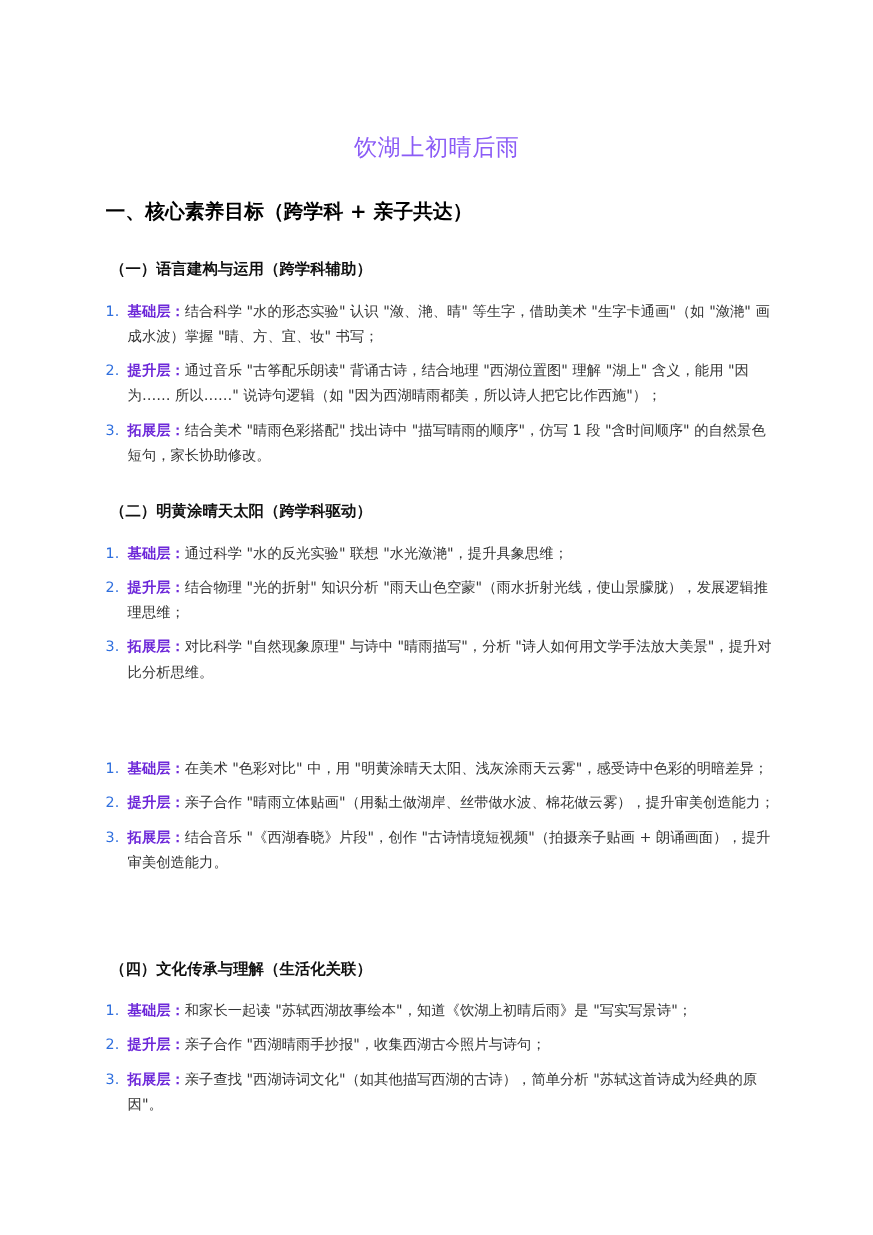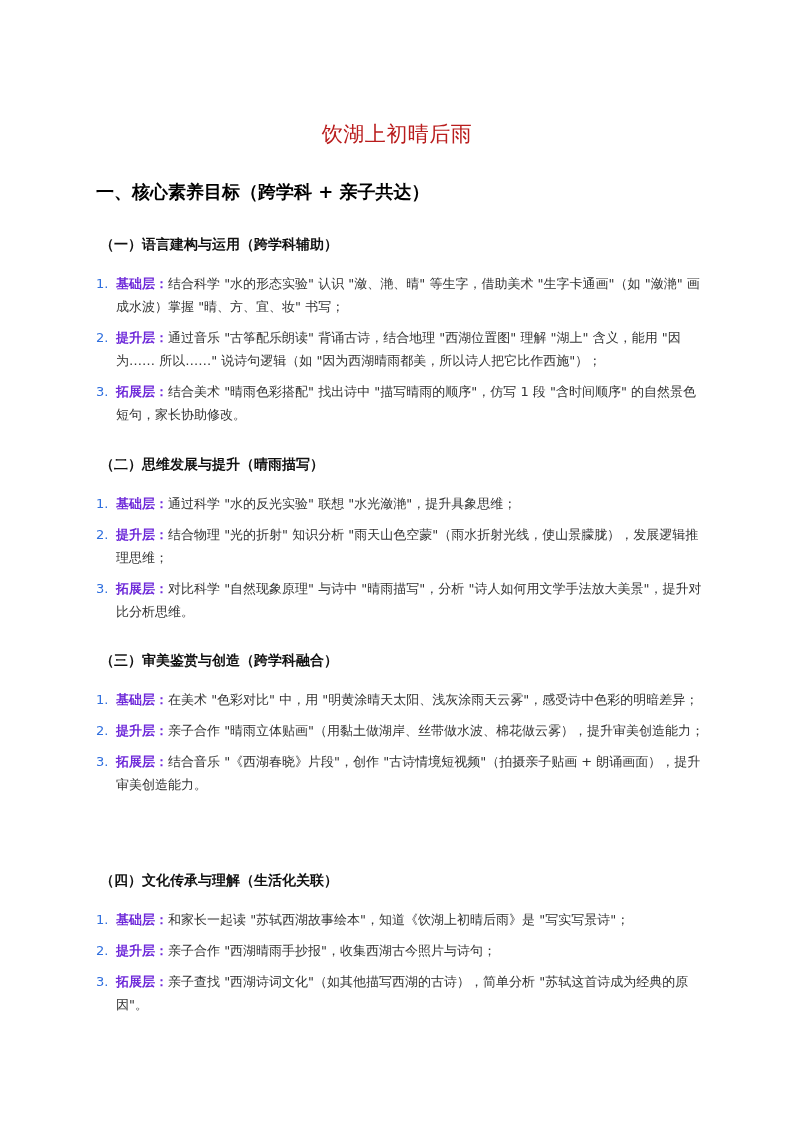--- a/index.html
+++ b/index.html
@@ -1,20 +1,20 @@
 <!DOCTYPE html>
 <html><head>
 <meta charset="utf-8">
 <style>
   html, body { margin: 0; padding: 0; background: #ffffff; }
   body { width: 794px; height: 1123px; position: relative; overflow: hidden;
          font-family: "DejaVu Sans", "Liberation Sans", sans-serif; color: #222; }
   .page { position: absolute; left: 0; top: 0; width: 794px; height: 1123px; }
   .title { position: absolute; left: 0; width: 794px; top: 120px; text-align: center;
-           font-size: 21px; font-weight: 400; color: #b91c1c; letter-spacing: 0.5px; }
+           font-size: 21px; font-weight: 400; color: #8b5cf6; letter-spacing: 0.5px; }
   .h1 { position: absolute; left: 96px; top: 180px; font-size: 18px; font-weight: bold; color: #000000; }
   .h2 { position: absolute; left: 100px; font-size: 14px; font-weight: bold; color: #111; }
   .list { position: absolute; left: 96px; width: 610px; margin: 0; padding: 0; list-style: none; }
   .item { position: relative; padding-left: 20px; font-size: 13px; line-height: 23px; color: #333; margin-bottom: 8px; }
   .num { position: absolute; left: 0; top: 0; color: #2f6fde; }
   .lvl { font-weight: bold; color: #6d28d9; }
 </style>
 </head>
 <body>
 
@@ -22,28 +22,27 @@
   <div class="title">饮湖上初晴后雨</div>
   <div class="h1">一、核心素养目标（跨学科 + 亲子共达）</div>
 
   <div class="h2" style="top:236px">（一）语言建构与运用（跨学科辅助）</div>
   <ul class="list" style="top:272px">
     <li class="item"><span class="num">1.</span><span class="lvl">基础层：</span><span>结合科学 "水的形态实验" 认识 "潋、滟、晴" 等生字，借助美术 "生字卡通画"（如 "潋滟" 画成水波）掌握 "晴、方、宜、妆" 书写；</span></li>
     <li class="item"><span class="num">2.</span><span class="lvl">提升层：</span><span>通过音乐 "古筝配乐朗读" 背诵古诗，结合地理 "西湖位置图" 理解 "湖上" 含义，能用 "因为…… 所以……" 说诗句逻辑（如 "因为西湖晴雨都美，所以诗人把它比作西施"）；</span></li>
     <li class="item"><span class="num">3.</span><span class="lvl">拓展层：</span><span>结合美术 "晴雨色彩搭配" 找出诗中 "描写晴雨的顺序"，仿写 1 段 "含时间顺序" 的自然景色短句，家长协助修改。</span></li>
   </ul>
 
-  <div class="h2" style="top:456px">（二）思维发展与提升（晴雨描写）</div>
+  <div class="h2" style="top:456px">（二）明黄涂晴天太阳（跨学科驱动）</div>
   <ul class="list" style="top:492px">
     <li class="item"><span class="num">1.</span><span class="lvl">基础层：</span><span>通过科学 "水的反光实验" 联想 "水光潋滟"，提升具象思维；</span></li>
     <li class="item"><span class="num">2.</span><span class="lvl">提升层：</span><span>结合物理 "光的折射" 知识分析 "雨天山色空蒙"（雨水折射光线，使山景朦胧），发展逻辑推理思维；</span></li>
     <li class="item"><span class="num">3.</span><span class="lvl">拓展层：</span><span>对比科学 "自然现象原理" 与诗中 "晴雨描写"，分析 "诗人如何用文学手法放大美景"，提升对比分析思维。</span></li>
   </ul>
 
-  <div class="h2" style="top:652px">（三）审美鉴赏与创造（跨学科融合）</div>
   <ul class="list" style="top:688px">
     <li class="item"><span class="num">1.</span><span class="lvl">基础层：</span><span>在美术 "色彩对比" 中，用 "明黄涂晴天太阳、浅灰涂雨天云雾"，感受诗中色彩的明暗差异；</span></li>
     <li class="item"><span class="num">2.</span><span class="lvl">提升层：</span><span>亲子合作 "晴雨立体贴画"（用黏土做湖岸、丝带做水波、棉花做云雾），提升审美创造能力；</span></li>
     <li class="item"><span class="num">3.</span><span class="lvl">拓展层：</span><span>结合音乐 "《西湖春晓》片段"，创作 "古诗情境短视频"（拍摄亲子贴画 + 朗诵画面），提升审美创造能力。</span></li>
   </ul>
 
   <div class="h2" style="top:872px">（四）文化传承与理解（生活化关联）</div>
   <ul class="list" style="top:908px">
     <li class="item"><span class="num">1.</span><span class="lvl">基础层：</span><span>和家长一起读 "苏轼西湖故事绘本"，知道《饮湖上初晴后雨》是 "写实写景诗"；</span></li>
     <li class="item"><span class="num">2.</span><span class="lvl">提升层：</span><span>亲子合作 "西湖晴雨手抄报"，收集西湖古今照片与诗句；</span></li>

